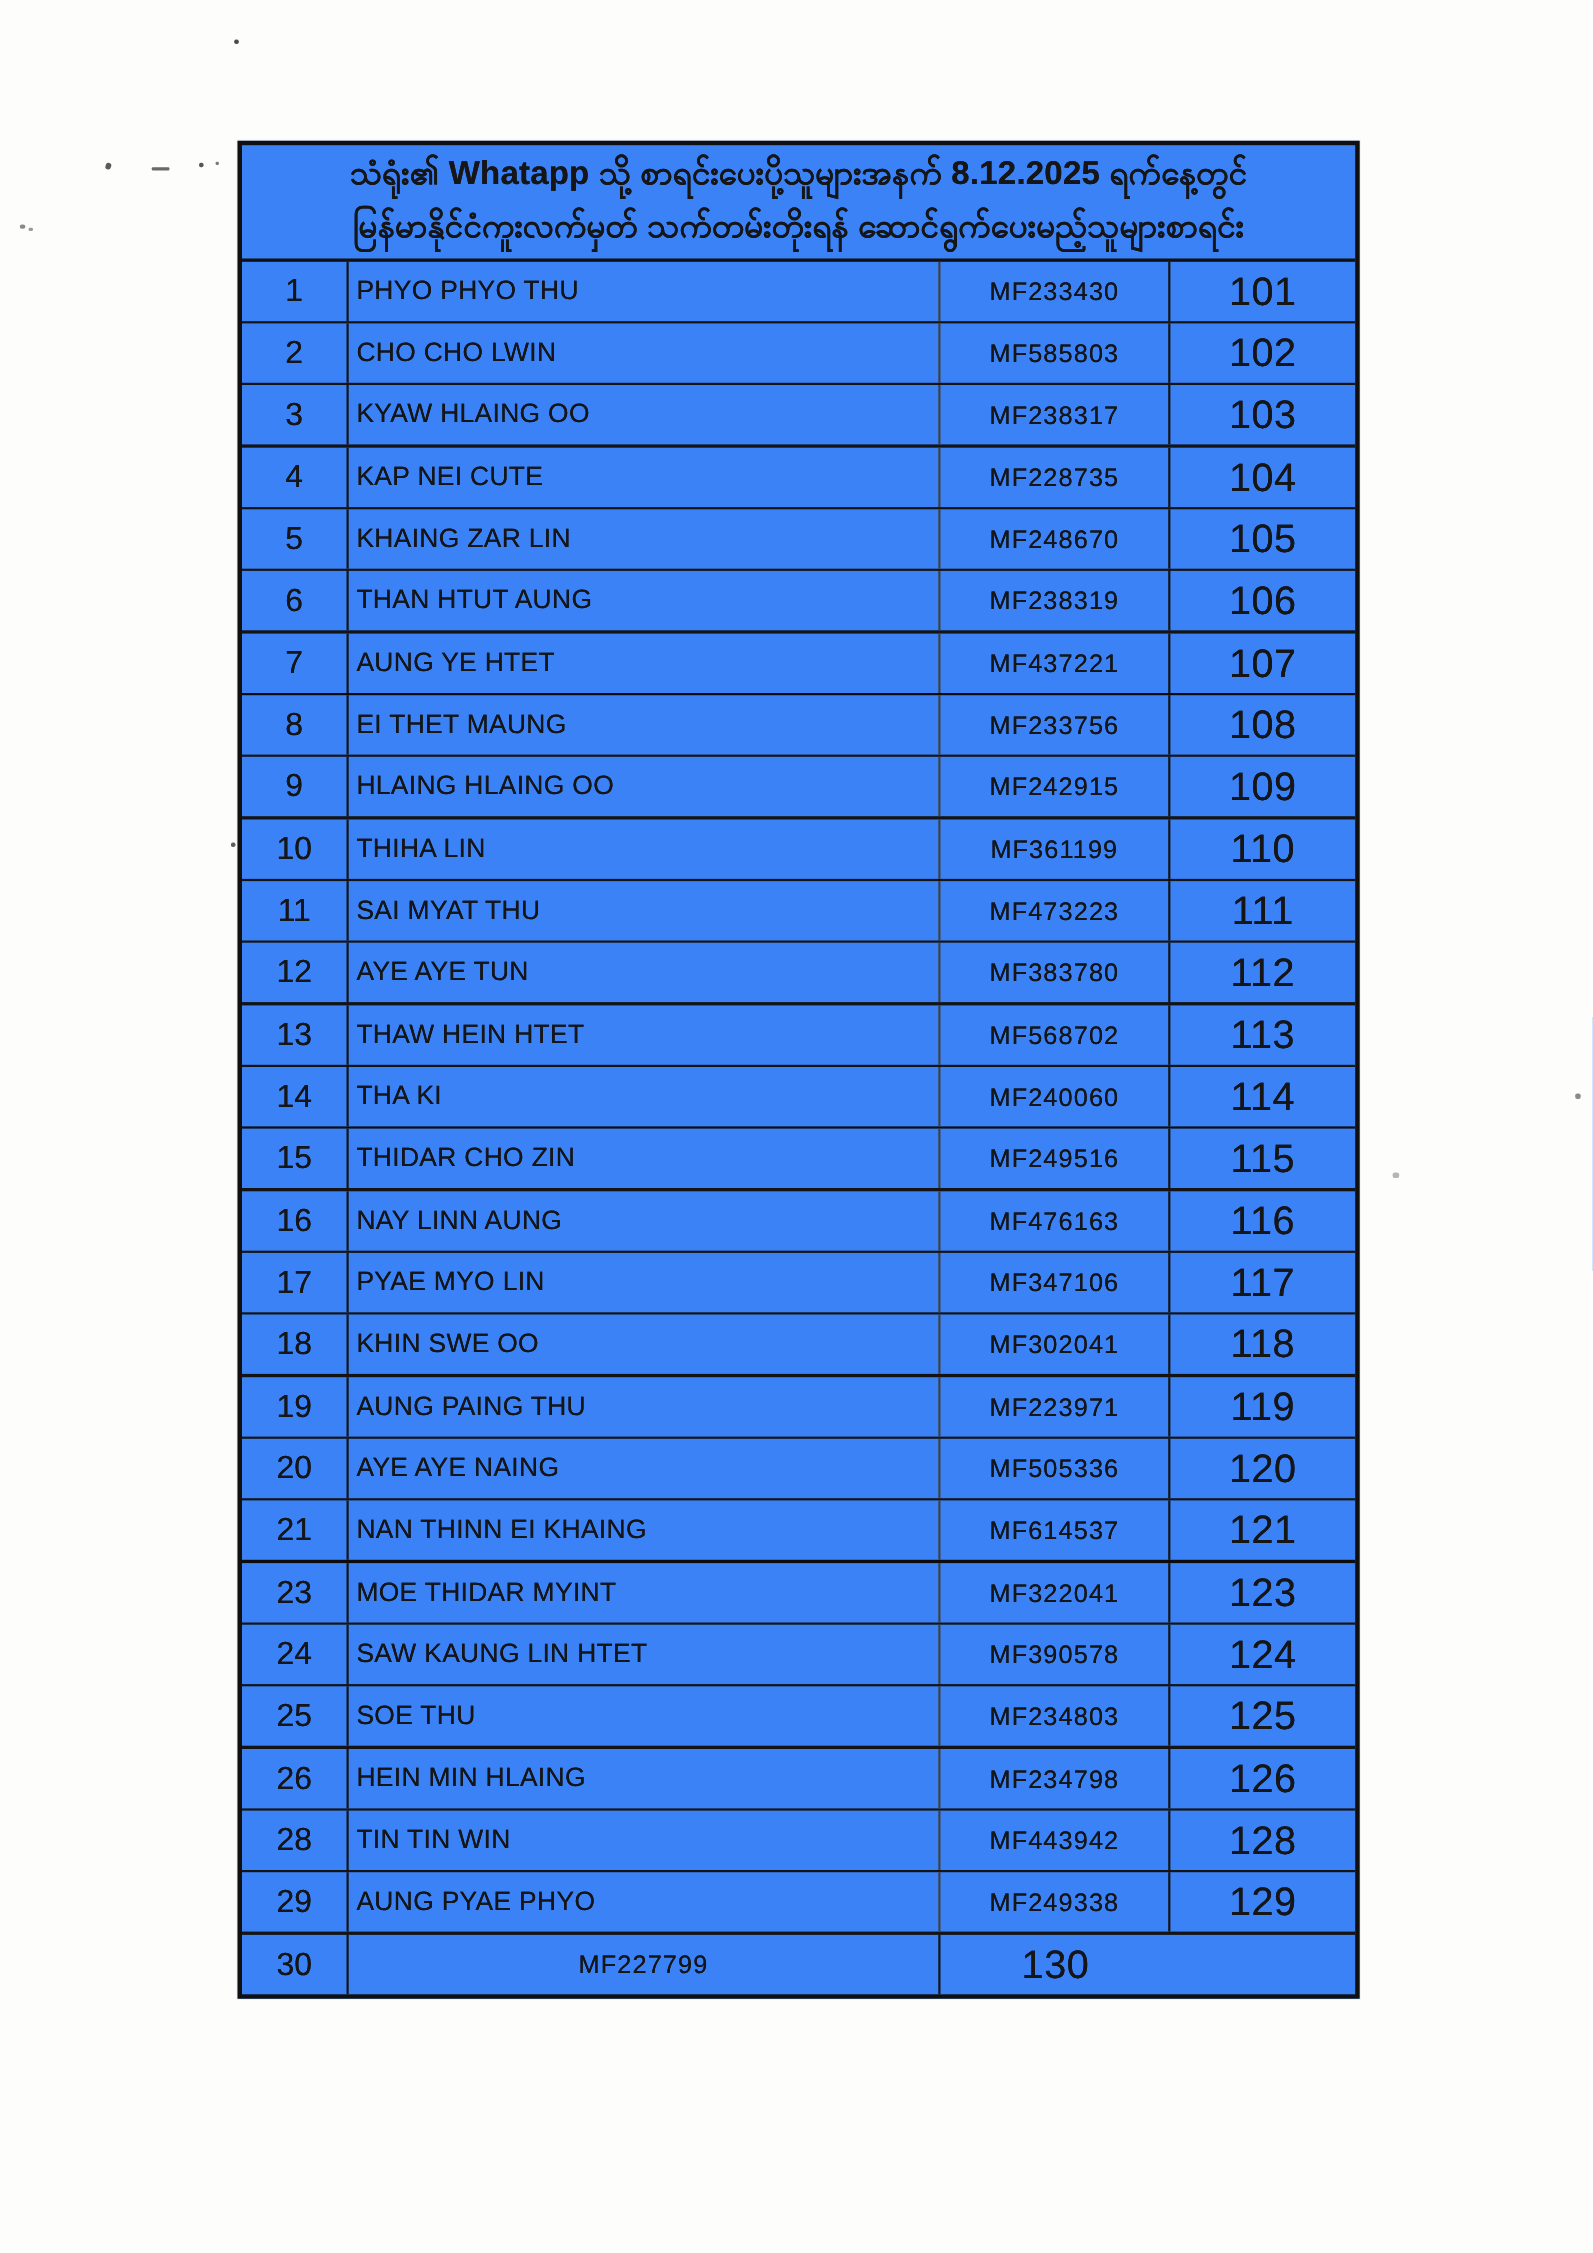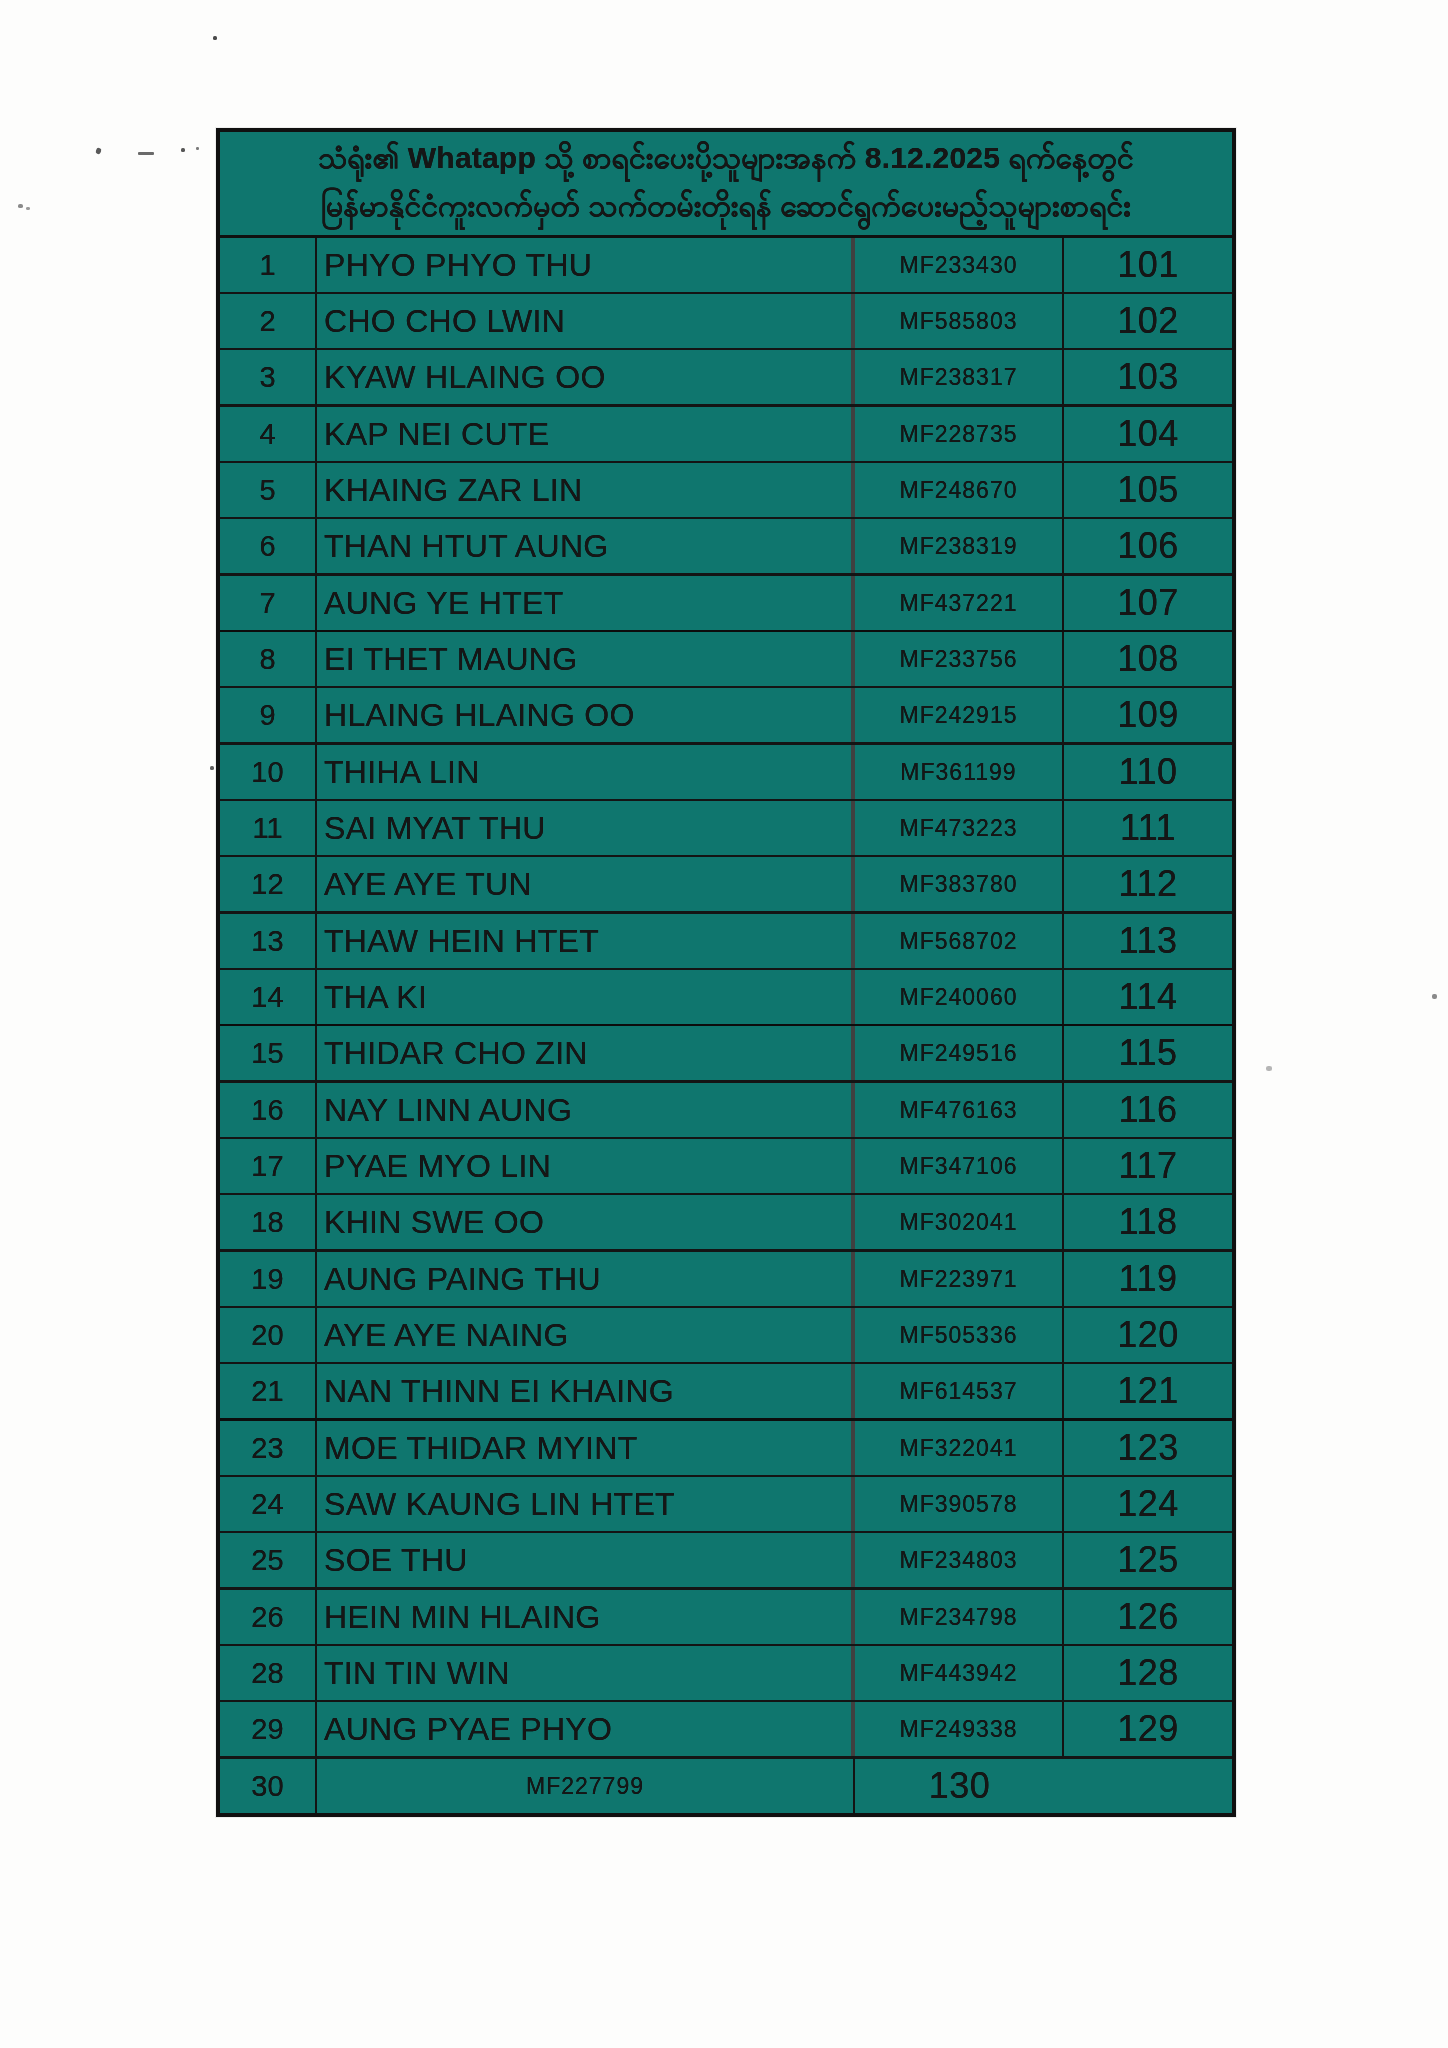--- a/index.html
+++ b/index.html
@@ -13,21 +13,21 @@
     -webkit-font-smoothing:antialiased;
   }
   .page{position:absolute;inset:0;}
 
   
   .doc{
     position:absolute;
     left:216px;top:128px;
     width:1012px;
     border:4px solid #101010;
-    background:#0f766e;
+    background:#3b82f6;
     box-shadow:0 0 0 1px rgba(0,0,0,0.06);
   }
   .doc-header{
     height:106px;
     border-bottom:3px solid #101010;
     display:flex;flex-direction:column;
     align-items:center;justify-content:center;
     gap:8px;
     text-align:center;
     font-weight:bold;
@@ -56,22 +56,22 @@
     text-shadow:0 0 0.5px rgba(0,0,0,0.9);
   }
   .cell.no{
     justify-content:center;
     border-right:2px solid #141414;
     font-size:29px;
   }
   .cell.name{
     justify-content:flex-start;
     padding-left:7px;
-    border-right:4px solid #404040;
-    font-size:32px;
+    border-right:2px solid #404040;
+    font-size:24px;
     letter-spacing:0.3px;
   }
   .cell.code{
     justify-content:center;
     border-right:2px solid #141414;
     font-size:23px;
     letter-spacing:1px;
   }
   .cell.serial{
     justify-content:center;

